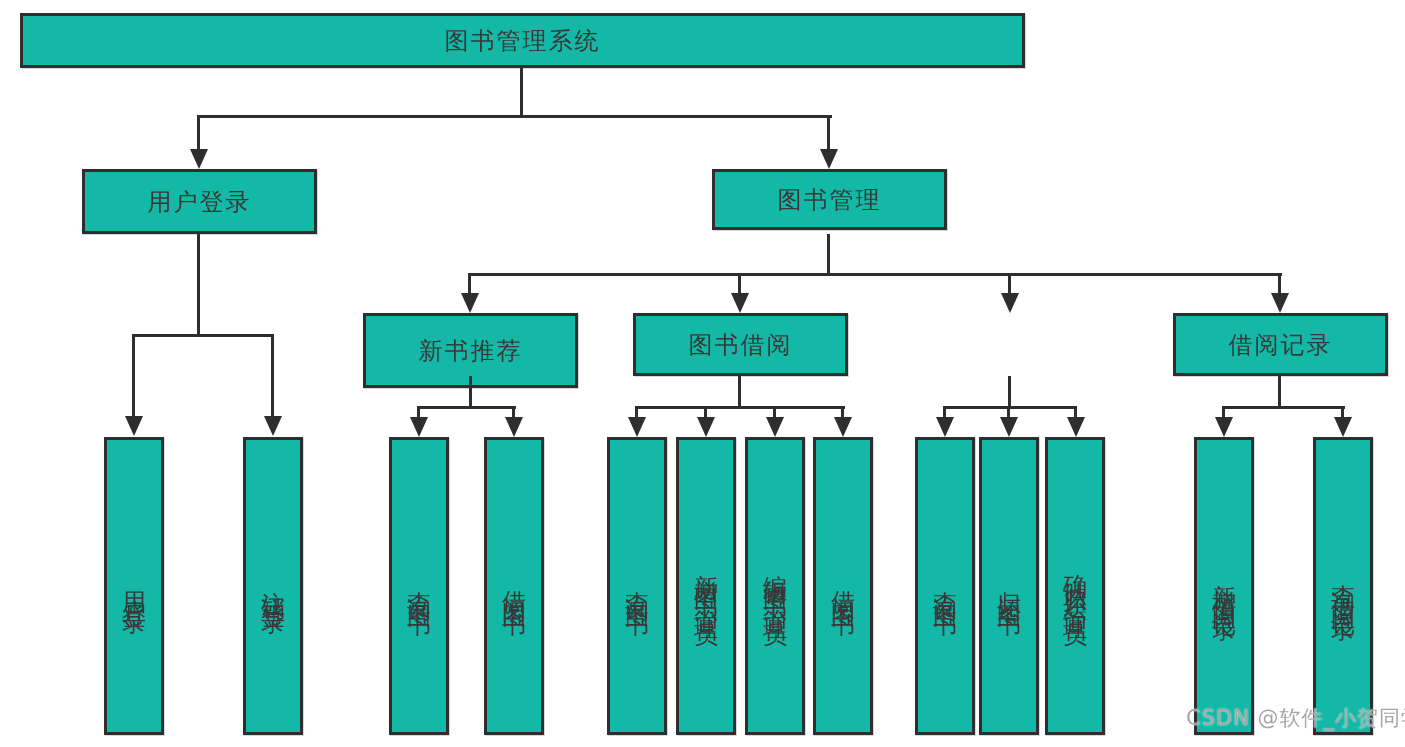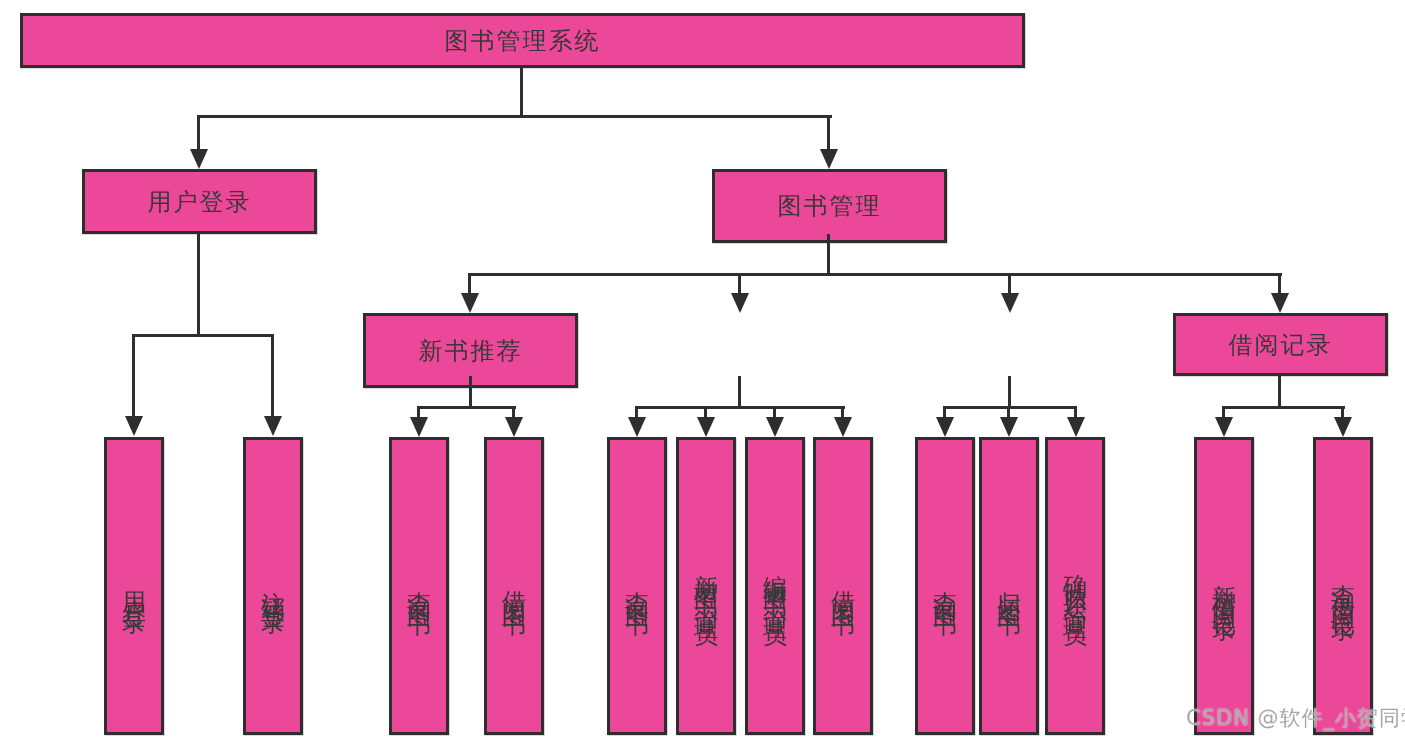--- a/index.html
+++ b/index.html
@@ -7,21 +7,21 @@
   body {
     width: 1405px; height: 747px;
     font-family: "DejaVu Sans", sans-serif;
     position: relative; overflow: hidden;
   }
   .stage { position: absolute; left: 0; top: 0; width: 1405px; height: 747px; background: #ffffff; }
 
   
   .box {
     position: absolute;
-    background: #ec4899;
+    background: #14b8a6;
     border: 3px solid #2e2e2e;
     color: #383838;
     display: flex; align-items: center; justify-content: center;
     font-size: 24px;
     letter-spacing: 2px;
     white-space: nowrap;
     box-shadow: 1px 1px 0 rgba(0,0,0,0.15);
   }
   .vbox {
     writing-mode: vertical-rl;
@@ -63,35 +63,36 @@
 <div class="stage">
 
   <div class="box" style="left:20px; top:13px; width:1005px; height:55px;">图书管理系统</div>
 
   <div class="vline" style="left:520px; top:67px; height:51px;"></div>
   <div class="hline" style="left:197px; top:115px; width:635px;"></div>
   <div class="arrow" style="left:197px; top:115px; height:34px;"></div>
   <div class="arrow" style="left:827px; top:115px; height:34px;"></div>
 
   <div class="box" style="left:82px; top:169px; width:235px; height:65px;">用户登录</div>
-  <div class="box" style="left:712px; top:169px; width:235px; height:74px;">图书管理</div>
+  <div class="box" style="left:712px; top:169px; width:235px; height:61px;">图书管理</div>
 
   <div class="vline" style="left:197px; top:234px; height:103px;"></div>
   <div class="hline" style="left:132px; top:334px; width:142px;"></div>
   <div class="arrow" style="left:132px; top:334px; height:82px;"></div>
   <div class="arrow" style="left:271px; top:334px; height:82px;"></div>
 
   <div class="vline" style="left:827px; top:234px; height:42px;"></div>
   <div class="hline" style="left:468px; top:273px; width:814px;"></div>
   <div class="arrow" style="left:468px; top:273px; height:20px;"></div>
   <div class="arrow" style="left:738px; top:273px; height:20px;"></div>
   <div class="arrow" style="left:1008px; top:273px; height:20px;"></div>
   <div class="arrow" style="left:1278px; top:273px; height:20px;"></div>
 
   <div class="box" style="left:363px; top:313px; width:215px; height:75px;">新书推荐</div>
+  <div class="box" style="left:633px; top:313px; width:215px; height:63px;">图书借阅</div>
   <div class="box" style="left:1173px; top:313px; width:215px; height:63px;">借阅记录</div>
 
   <div class="vline" style="left:469px; top:376px; height:33px;"></div>
   <div class="hline" style="left:417px; top:406px; width:99px;"></div>
   <div class="arrow" style="left:417px; top:406px; height:11px;"></div>
   <div class="arrow" style="left:512px; top:406px; height:11px;"></div>
 
   <div class="vline" style="left:738px; top:376px; height:33px;"></div>
   <div class="hline" style="left:635px; top:406px; width:210px;"></div>
   <div class="arrow" style="left:635px; top:406px; height:11px;"></div>

